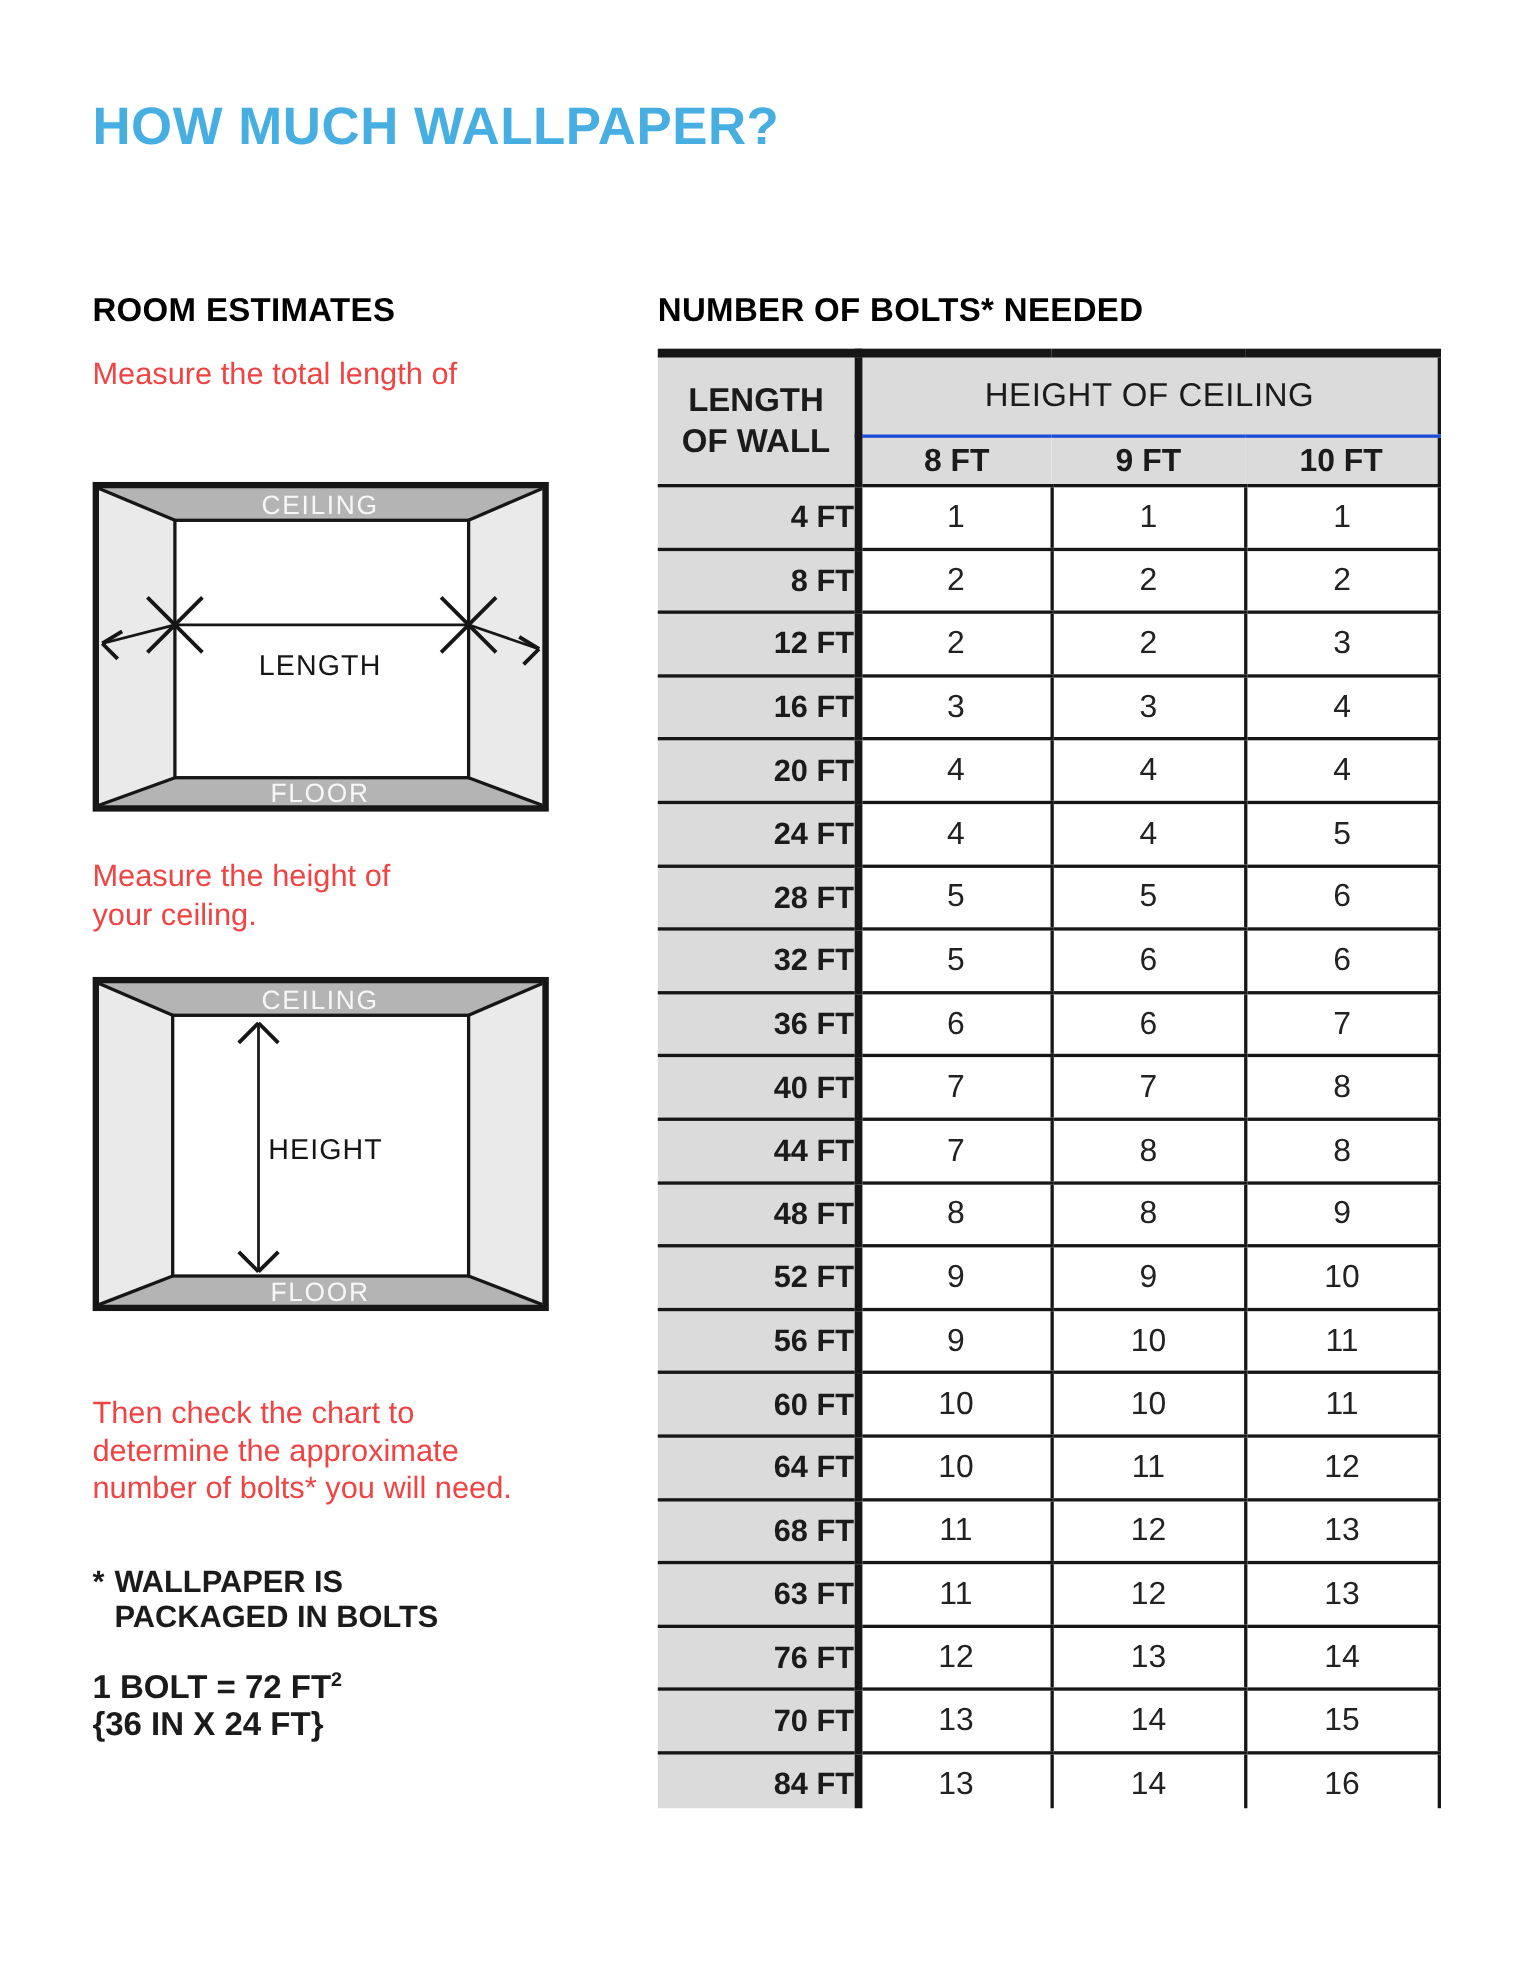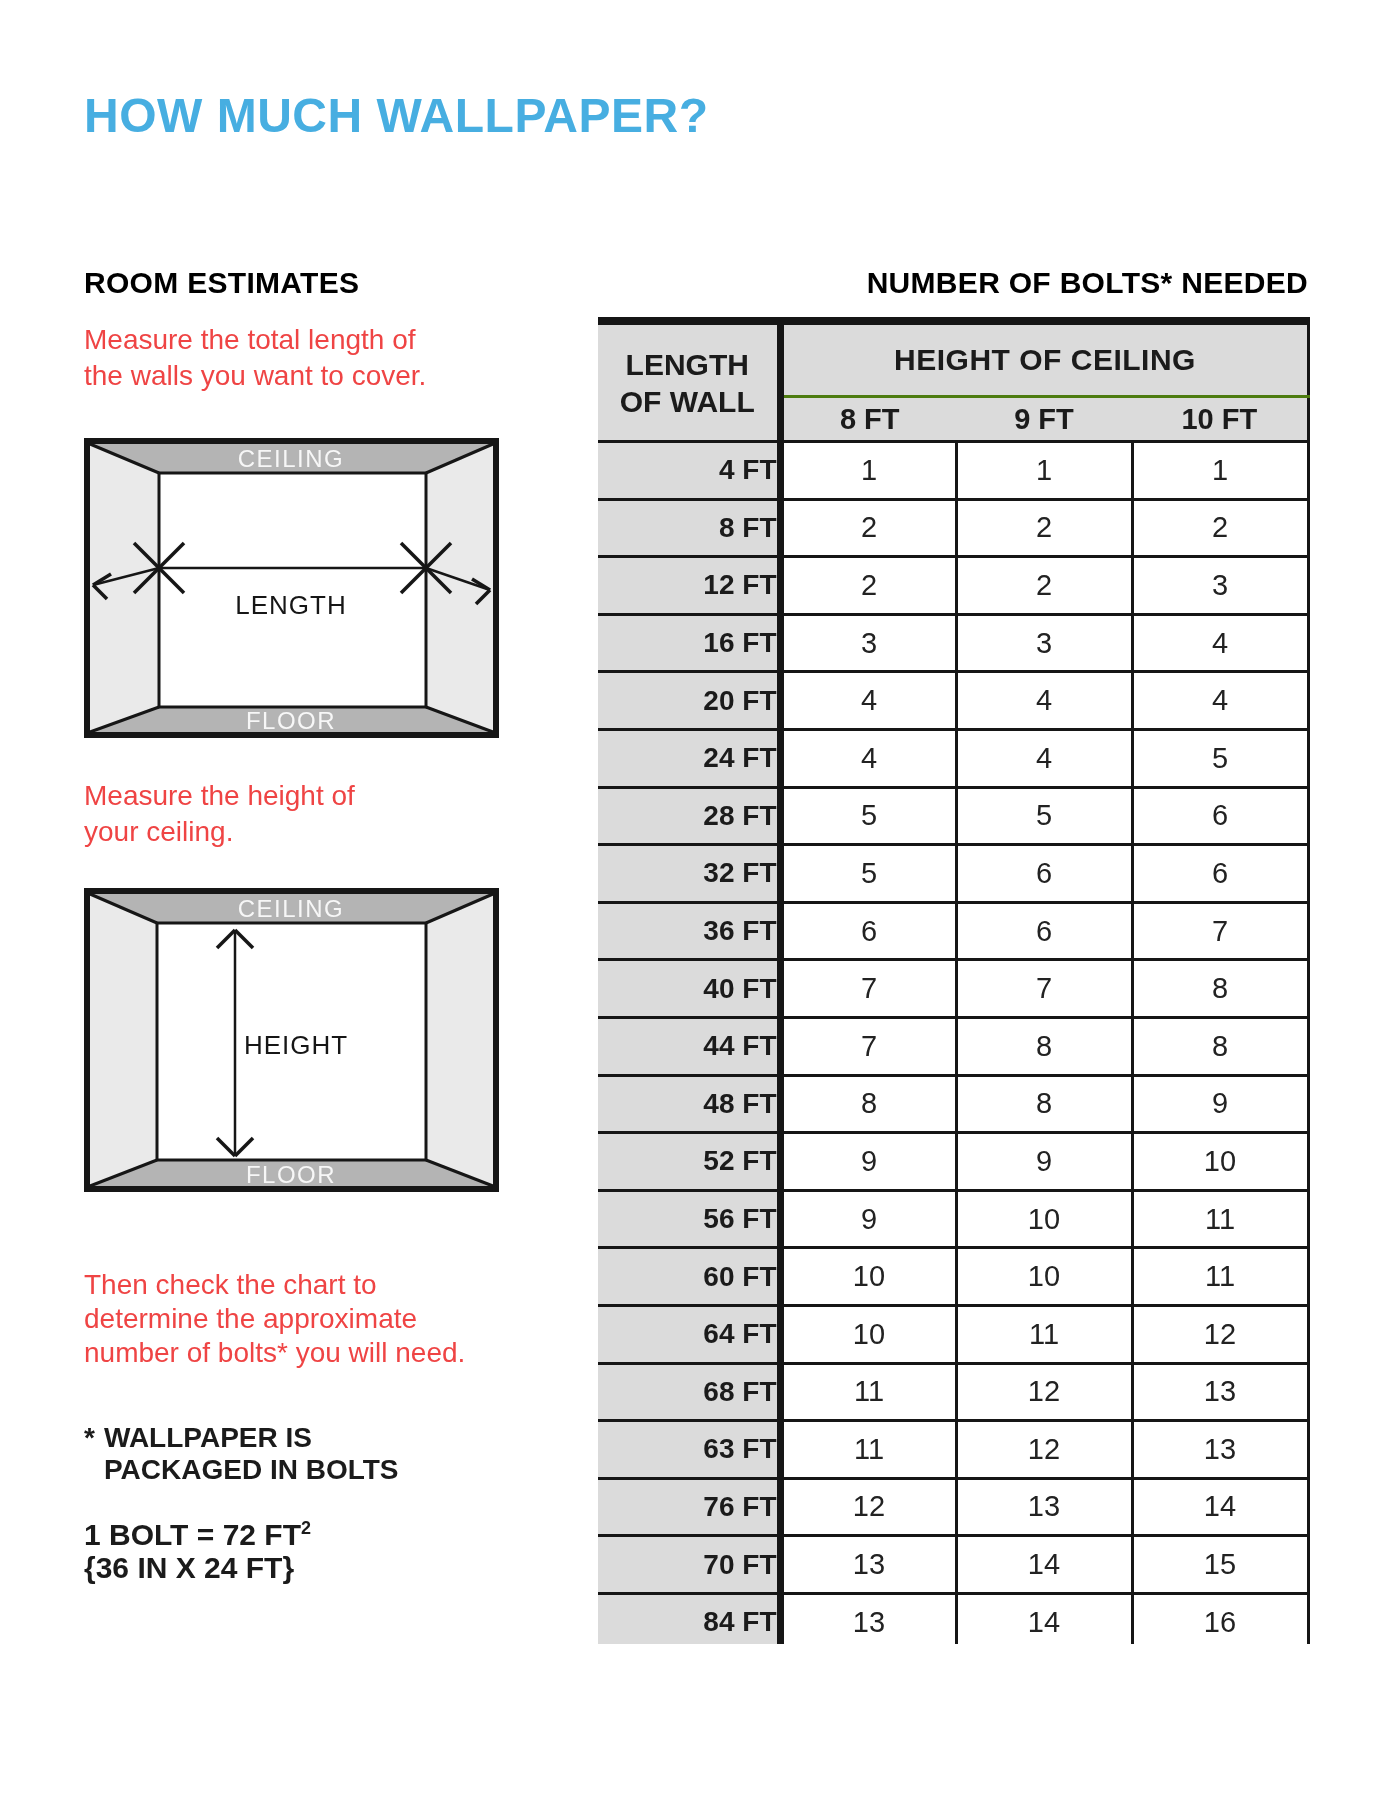--- a/index.html
+++ b/index.html
@@ -17,34 +17,34 @@
     white-space:nowrap;
   }
   .body-text { margin:0; font-size:28px; line-height:36px; color:#ef4444; }
   .footnote { font-weight:bold; font-size:28px; line-height:32px; }
   .footnote .row { display:flex; }
   .footnote .star { width:20px; }
   .bolt-info { font-weight:bold; font-size:30px; line-height:33px; }
   .bolt-info sup { font-size:18px; vertical-align:super; line-height:0; }
 
   
-  .table-heading { width:710px; text-align:right; }
+  .table-heading { width:710px; text-align:left; }
   table.bolt-table {
     position:absolute; left:598px; top:317px; width:710px;
     border-collapse:collapse; table-layout:fixed;
     border-top:8px solid #161616; border-right:3px solid #161616; border-bottom:3px solid #161616;
   }
   .bolt-table th, .bolt-table td { padding:0; text-align:center; vertical-align:middle; }
   .bolt-table th.rowhead {
     background:#dbdbdb; border-right:7px solid #161616; border-bottom:3px solid #161616;
     font-size:30px; font-weight:bold; line-height:37px;
   }
   .bolt-table th.ghead {
-    background:#dbdbdb; border-bottom:3px solid #4d7c0f; height:70px;
-    font-size:30px; font-weight:bold; letter-spacing:0.5px;
+    background:#dbdbdb; border-bottom:3px solid #1d4ed8; height:70px;
+    font-size:30px; font-weight:normal; letter-spacing:0.5px;
   }
   .bolt-table tr.subhead th {
     background:#dbdbdb; height:42px; border-bottom:3px solid #161616;
     font-size:29px; font-weight:bold;
   }
   .bolt-table tbody tr { height:57.6px; }
   .bolt-table tbody th {
     background:#dbdbdb; border-right:7px solid #161616; border-bottom:3px solid #161616;
     font-size:28px; font-weight:bold;text-align:right;
   }
@@ -62,21 +62,20 @@
 <body>
 
 <div class="page">
 
   <h1 class="abs page-title" style="left:84px; top:88px;">HOW MUCH WALLPAPER?</h1>
 
   <h2 class="abs section-heading" style="left:84px; top:266px;">ROOM ESTIMATES</h2>
 
   <p class="abs body-text" style="left:84px; top:322px;">
     <span>Measure the total length of</span><br>
-    <span>the walls you want to cover.</span>
   </p>
 
   <svg class="abs" style="left:84px; top:438px;" width="415" height="300" viewBox="0 0 415 300">
     <polygon points="6,6 409,6 342,35 75,35" fill="#b4b4b4"></polygon>
     <polygon points="6,6 75,35 75,269 6,294" fill="#eaeaea"></polygon>
     <polygon points="409,6 342,35 342,269 409,294" fill="#eaeaea"></polygon>
     <polygon points="6,294 75,269 342,269 409,294" fill="#b4b4b4"></polygon>
     <rect x="75" y="35" width="267" height="234" fill="#ffffff" stroke="#161616" stroke-width="3"></rect>
     <g class="diag-line" stroke-width="3">
       <line x1="6" y1="6" x2="75" y2="35"></line>

